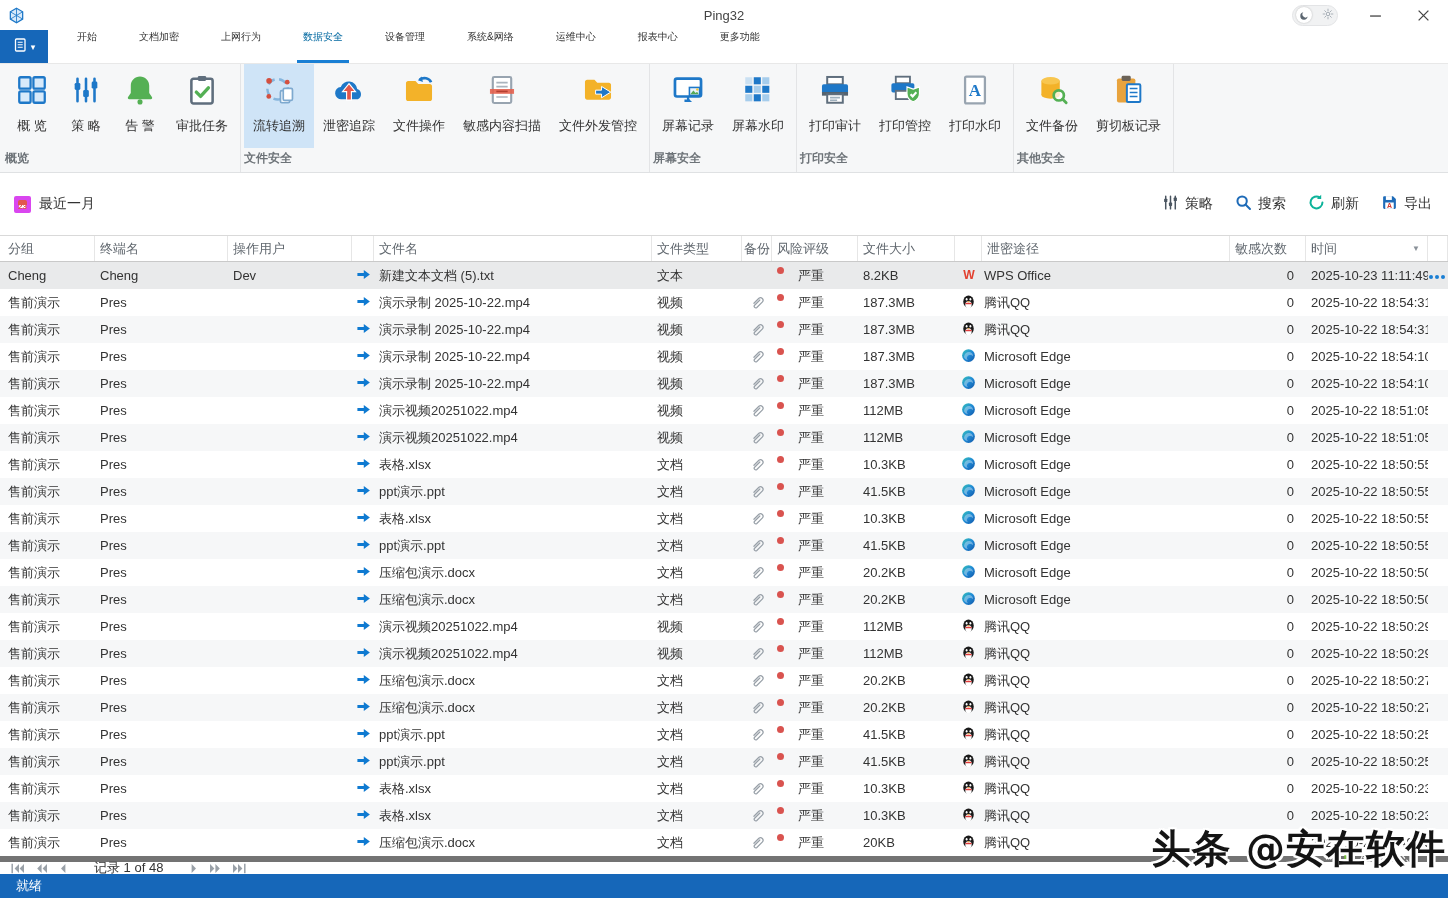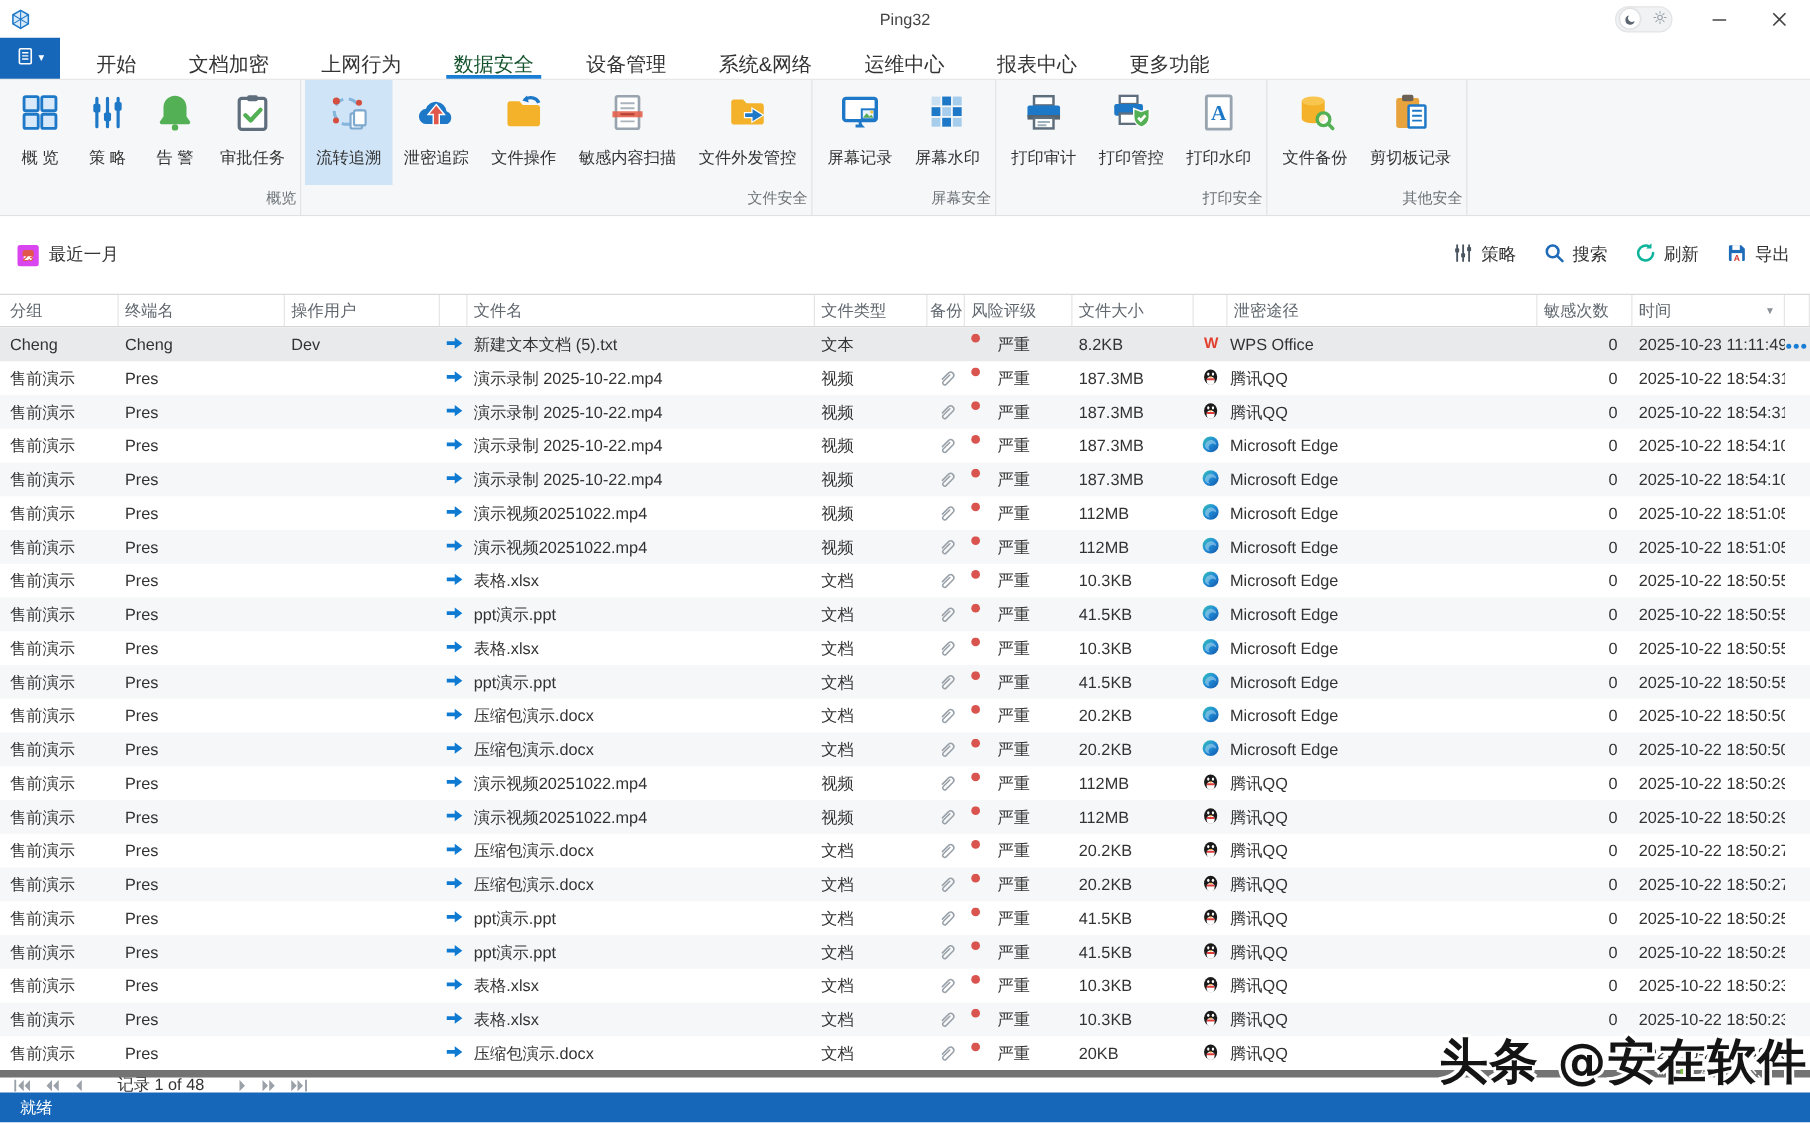--- a/index.html
+++ b/index.html
@@ -13,32 +13,32 @@
   .win-controls { margin-left:auto; display:flex; align-items:center; gap:26px; padding-right:6px; }
   .theme-toggle { width:46px; height:21px; background:#f1f2f3; border:1px solid #e3e4e6; border-radius:11px; display:flex; align-items:center; justify-content:space-between; padding:0 3px; }
   .theme-knob { width:16px; height:16px; background:#fff; border-radius:50%; box-shadow:0 0 2px rgba(0,0,0,.25); display:flex; align-items:center; justify-content:center; }
   .winbtn { display:flex; align-items:center; justify-content:center; width:22px; height:22px; }
 
   
   .menubar { height:34px; background:#fff; border-bottom:1px solid #e8e8e8; display:flex; align-items:stretch; }
   .appbtn { width:48px; background:#1667b9; display:flex; align-items:center; justify-content:center; gap:2px; }
   .appbtn .caret { color:#fff; font-size:9px; }
   .tabs { display:flex; margin-left:8px; }
-  .tab { padding:0 21px; display:flex; align-items:flex-end; font-size:16px; color:#333; position:relative; cursor:default; }
-  .tab.active { color:#14532d;margin-top:28px; }
+  .tab { padding:0 21px; display:flex; align-items:flex-start; font-size:10px; color:#333; position:relative; cursor:default; }
+  .tab.active { color:#0369a1; }
   .tab.active::after { content:""; position:absolute; left:15px; right:15px; bottom:0; height:3px; background:#1a7fd4; }
 
   
   .ribbon { height:109px; background:#f6f7f8; border-bottom:1px solid #dfe1e3; display:flex; align-items:stretch; padding-left:2px; }
   .rgroup { display:flex; flex-direction:column; border-right:1px solid #e3e4e6; padding:0 3px; }
   .ritems { display:flex; align-items:flex-start; flex:1; }
   .rbtn { display:flex; flex-direction:column; align-items:center; padding:9px 9px 0; min-width:54px; height:84px; gap:7px; cursor:default; }
   .rbtn.selected { background:#cfe4f7; }
   .rbtn .rbl { font-size:13px; color:#333; white-space:nowrap; }
-  .rlabel { text-align:right; font-size:12px; color:#6d7378; padding:2px 0 6px; }
+  .rlabel { text-align:left; font-size:12px; color:#6d7378; padding:2px 0 6px;font-weight:bold; }
 
   
   .filterbar { height:62px; background:#fff; display:flex; align-items:center; justify-content:space-between; padding:0 16px 0 14px; }
   .fleft { display:flex; align-items:center; gap:8px; font-size:14px; color:#333; }
   .cal { width:17px; height:17px; background:#fff; border:5px solid #d946ef; border-radius:2px; position:relative; }
   .cal::before { content:""; position:absolute; top:-1px; left:-1px; right:-1px; height:5px; background:#e2574c; border-radius:2px 2px 0 0; }
   .cal-day { position:absolute; left:0; right:0; top:5px; bottom:0; display:flex; align-items:center; justify-content:center; font-size:8px; font-weight:bold; color:#e2574c; }
   .factions { display:flex; align-items:center; gap:22px; }
   .faction { display:flex; align-items:center; gap:6px; font-size:14px; color:#333; cursor:default; }
 

